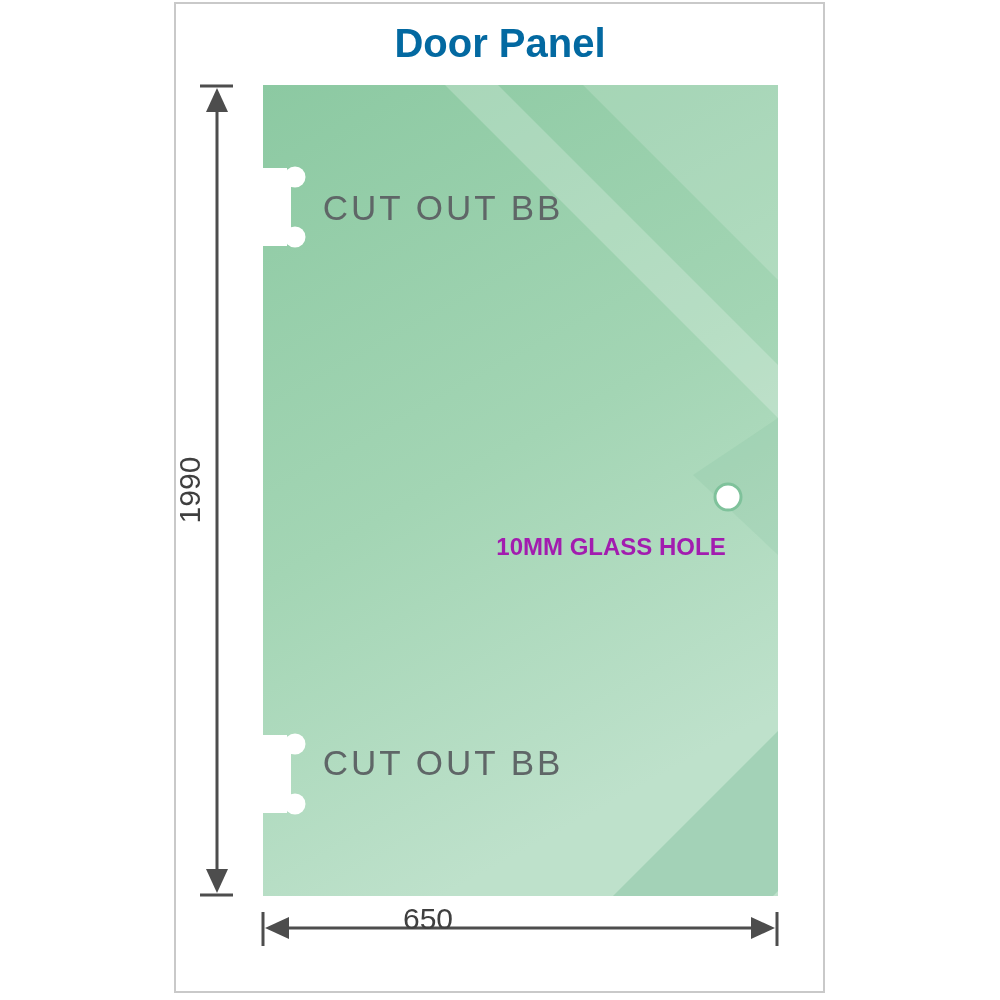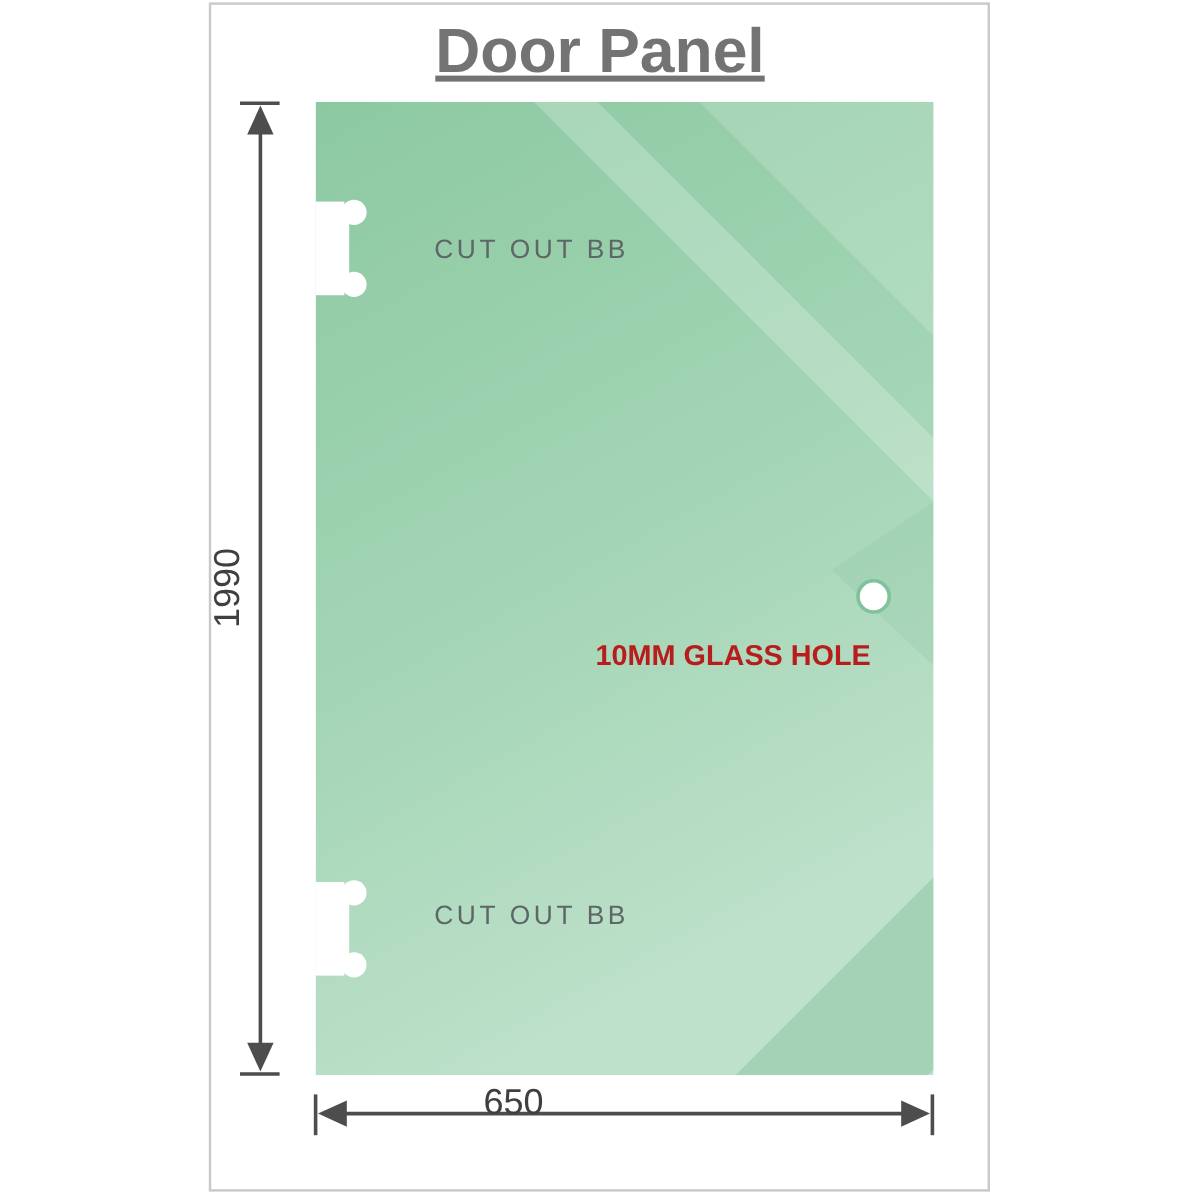--- a/index.html
+++ b/index.html
@@ -6,35 +6,34 @@
   body{
     width:1000px;height:1000px;position:relative;background:#ffffff;
     font-family:"Liberation Sans", sans-serif;overflow:hidden;
   }
   .frame{
     position:absolute;left:174px;top:2px;width:651px;height:991px;
     border:2px solid #c9c9c9;box-sizing:border-box;background:#ffffff;
   }
   .title{
     position:absolute;left:500px;top:43px;transform:translate(-50%,-50%);
-    font-size:52px;font-weight:bold;color:#737373;letter-spacing:0px;
+    font-size:40px;font-weight:bold;color:#0369a1;letter-spacing:0px;
     white-space:nowrap;
-    text-decoration:underline;
   }
   .panel-svg{position:absolute;left:263px;top:85px;}
   .dim-svg{position:absolute;left:0;top:0;}
   .cutout-label{
     position:absolute;transform:translate(-50%,-50%);
-    font-size:22px;color:#5f6667;letter-spacing:3px;white-space:nowrap;
+    font-size:35px;color:#5f6667;letter-spacing:3px;white-space:nowrap;
   }
   .cutout-label.top{left:443px;top:208px;}
   .cutout-label.bottom{left:443px;top:763px;}
   .hole-label{
     position:absolute;left:611px;top:547px;transform:translate(-50%,-50%);
-    font-size:24px;font-weight:bold;color:#b91c1c;white-space:nowrap;
+    font-size:24px;font-weight:bold;color:#a21caf;white-space:nowrap;
   }
   .dim-label{
     position:absolute;font-size:30px;color:#3f3f3f;white-space:nowrap;
   }
   .dim-label.height{
     left:190px;top:490px;
     transform:translate(-50%,-50%) rotate(-90deg);
   }
   .dim-label.width{
     left:428px;top:919px;transform:translate(-50%,-50%);

